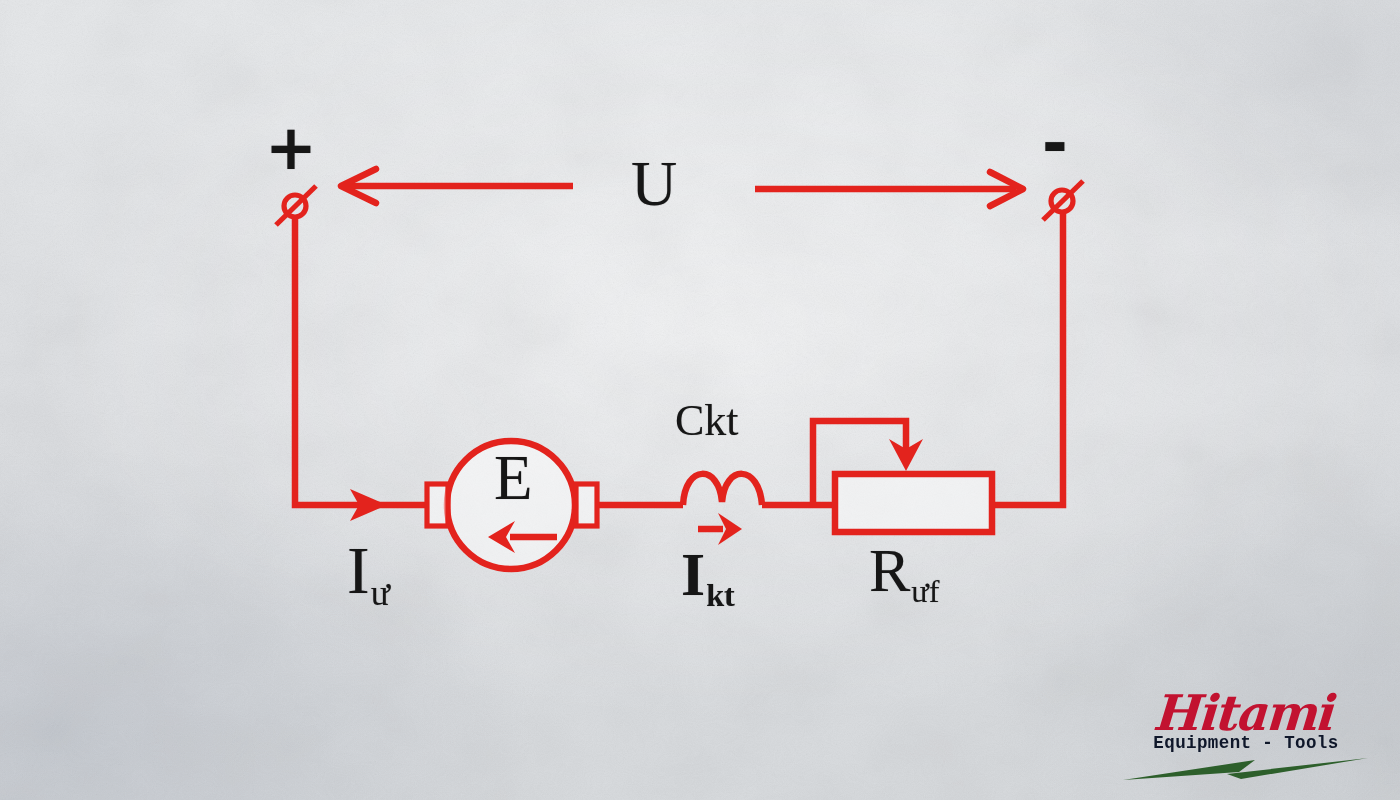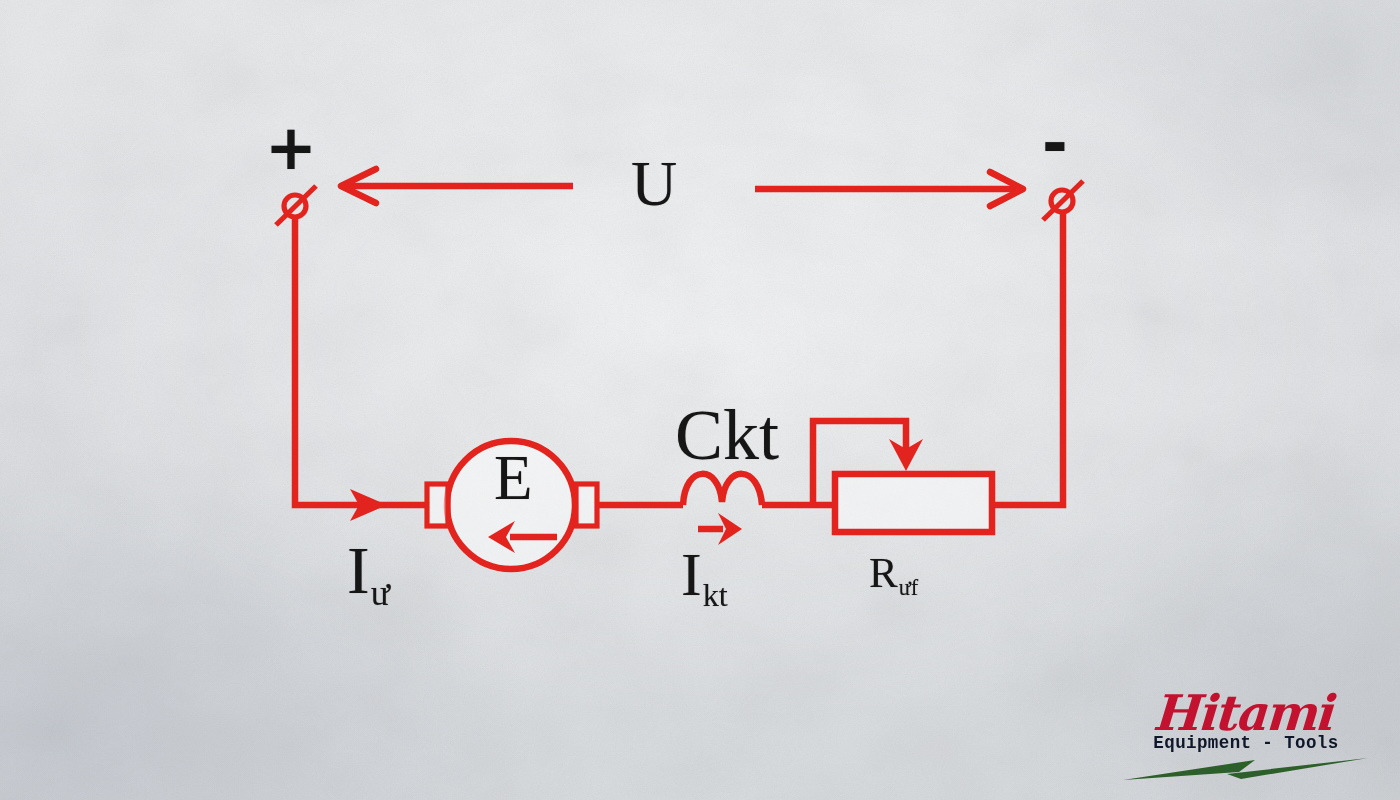--- a/index.html
+++ b/index.html
@@ -119,32 +119,32 @@
       <g>
         <polyline class="wire" points="813,505 813,421 906,421 906,452"></polyline>
         <polygon class="fillr" points="889,439 906,471 923,439 906,449"></polygon>
       </g>
     </g>
   </svg>
 
   <div class="label sign" style="left:265px;top:117px;font-size:62px;">+</div>
   <div class="label sign" style="left:1042px;top:113px;font-size:62px;">-</div>
   <div class="label serif" style="left:631px;top:152px;font-size:64px;">U</div>
-  <div class="label serif" style="left:675px;top:399px;font-size:72px;">Ckt</div>
+  <div class="label serif" style="left:675px;top:399px;font-size:44px;">Ckt</div>
   <div class="label serif" style="left:494px;top:447px;font-size:63px;">E</div>
 
   <div class="label serif" style="left:347px;top:536px;font-size:68px;">
     <span>I</span><span class="sub">ư</span>
   </div>
 
-  <div class="label serif" style="left:681px;top:543px;font-size:62px;">
+  <div class="label serif" style="left:681px;top:543px;font-size:62px;font-weight:bold;">
     <span>I</span><span class="sub">kt</span>
   </div>
 
-  <div class="label serif" style="left:869px;top:539px;font-size:43px;margin-top:12px;">
+  <div class="label serif" style="left:869px;top:539px;font-size:62px;">
     <span>R</span><span class="sub">ưf</span>
   </div>
 
   <div class="logo">
     <div class="brand">Hitami</div>
     <div class="tagline">Equipment - Tools</div>
     <svg class="bolt" width="250" height="26" viewBox="0 0 250 26" xmlns="http://www.w3.org/2000/svg">
       <polygon points="2,24 134,4 118,16" fill="var(--logo-green)"></polygon>
       <polygon points="106,18 247,2 120,23" fill="var(--logo-green)"></polygon>
     </svg>

